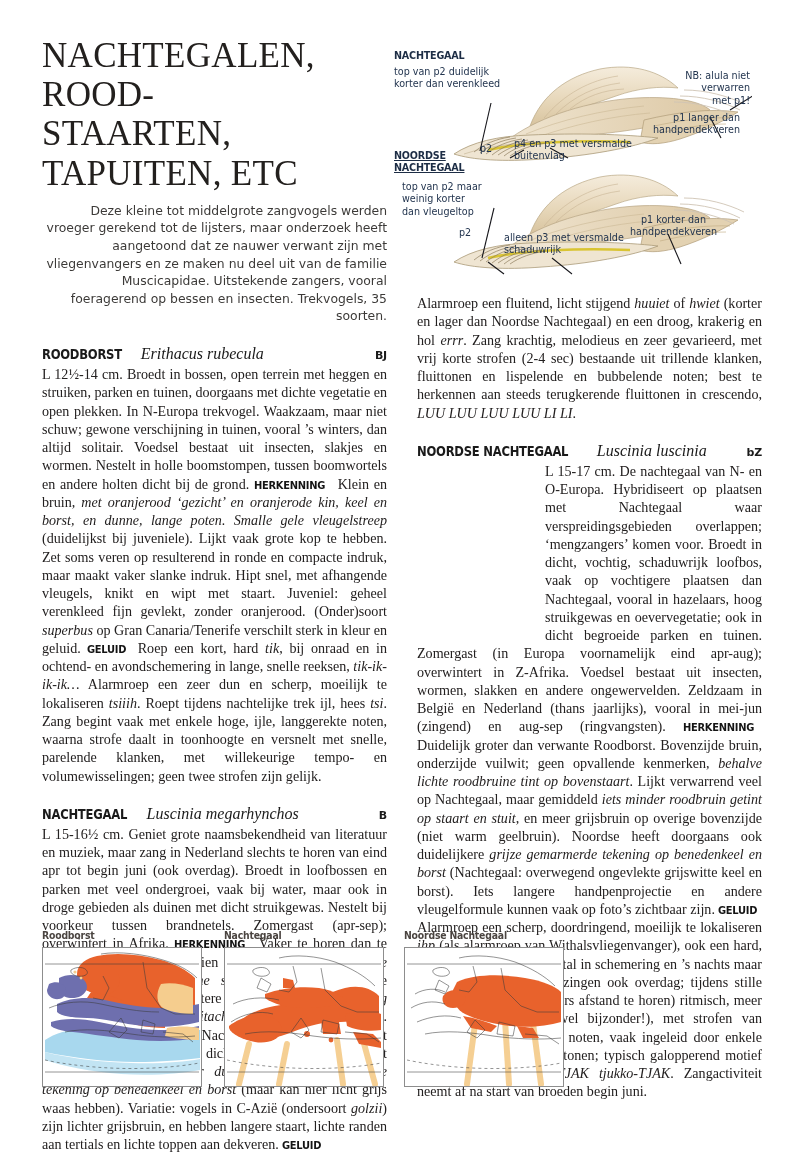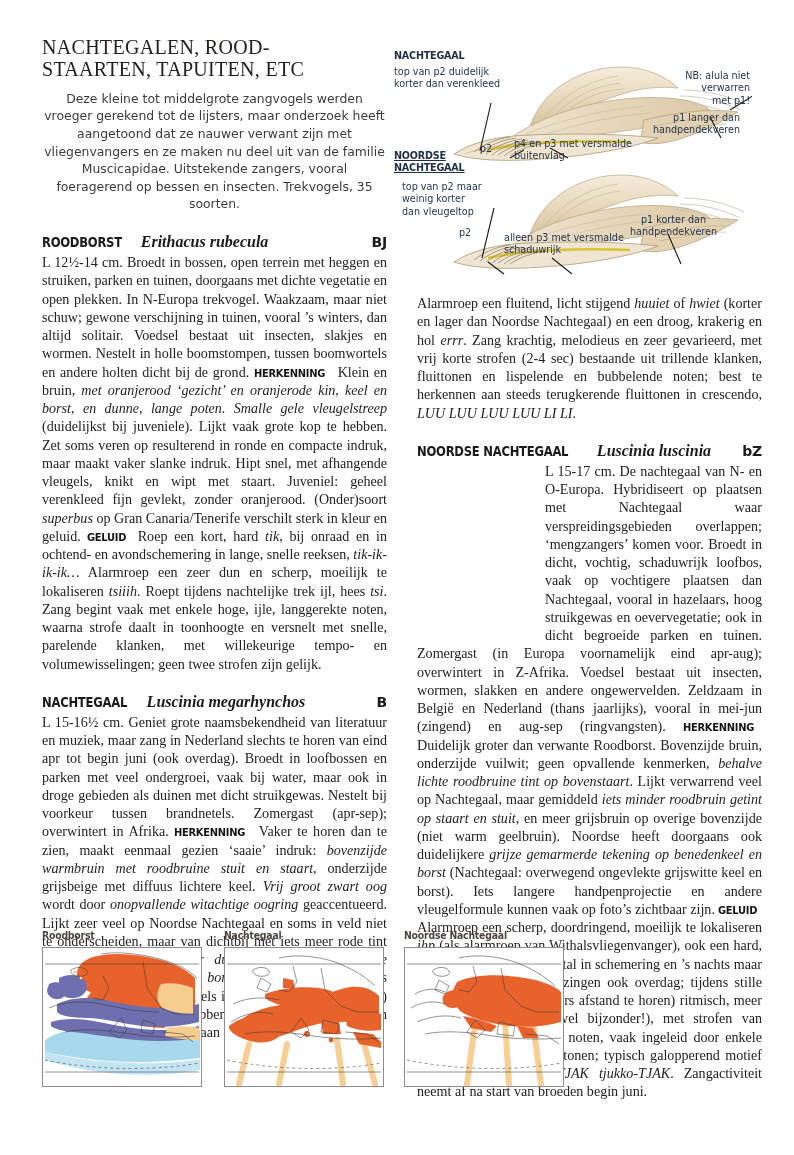--- a/index.html
+++ b/index.html
@@ -29,35 +29,35 @@
   .col {
     position: absolute;
     width: 345px;
   }
   #col-left  { left: 42px;  top: 36px;  }
   #col-right { left: 417px; top: 294px; }
 
   
   .page-title {
     font-family: "Liberation Serif", serif;
-    font-size: 20px;
+    font-size: 35px;
     line-height: 1.12;
     letter-spacing: 0.3px;
     color: #23201e;
     margin: 0 0 9px 0;
     font-weight: normal;
   }
 
   .intro {
     font-family: "DejaVu Sans", sans-serif;
     font-size: 12.4px;
     line-height: 1.42;
     color: #3c3a38;
     margin: 0 0 20px 0;
-    text-align: center;
+    text-align: right;
   }
 
   
   .species-head {
     display: flex;
     align-items: baseline;
     margin: 0 0 2px 0;
     position: relative;
   }
   .species-name {
@@ -70,29 +70,28 @@
     transform-origin: left center;
     white-space: nowrap;
   }
   .species-latin {
     font-family: "Liberation Serif", serif;
     font-style: italic;
     font-size: 16px;
     color: #1a1a1a;
     margin-left: 8px;
     white-space: nowrap;
-    font-weight: bold;
   }
   .species-code {
     position: absolute;
     right: 0;
     bottom: 1px;
     font-family: "DejaVu Sans", sans-serif;
     font-weight: bold;
-    font-size: 14px;
+    font-size: 11px;
     color: #1a1a1a;
     letter-spacing: -0.2px;
   }
 
   
   .body-text {
     font-family: "Liberation Serif", serif;
     font-size: 14.1px;
     line-height: 1.295;
     text-align: justify;

